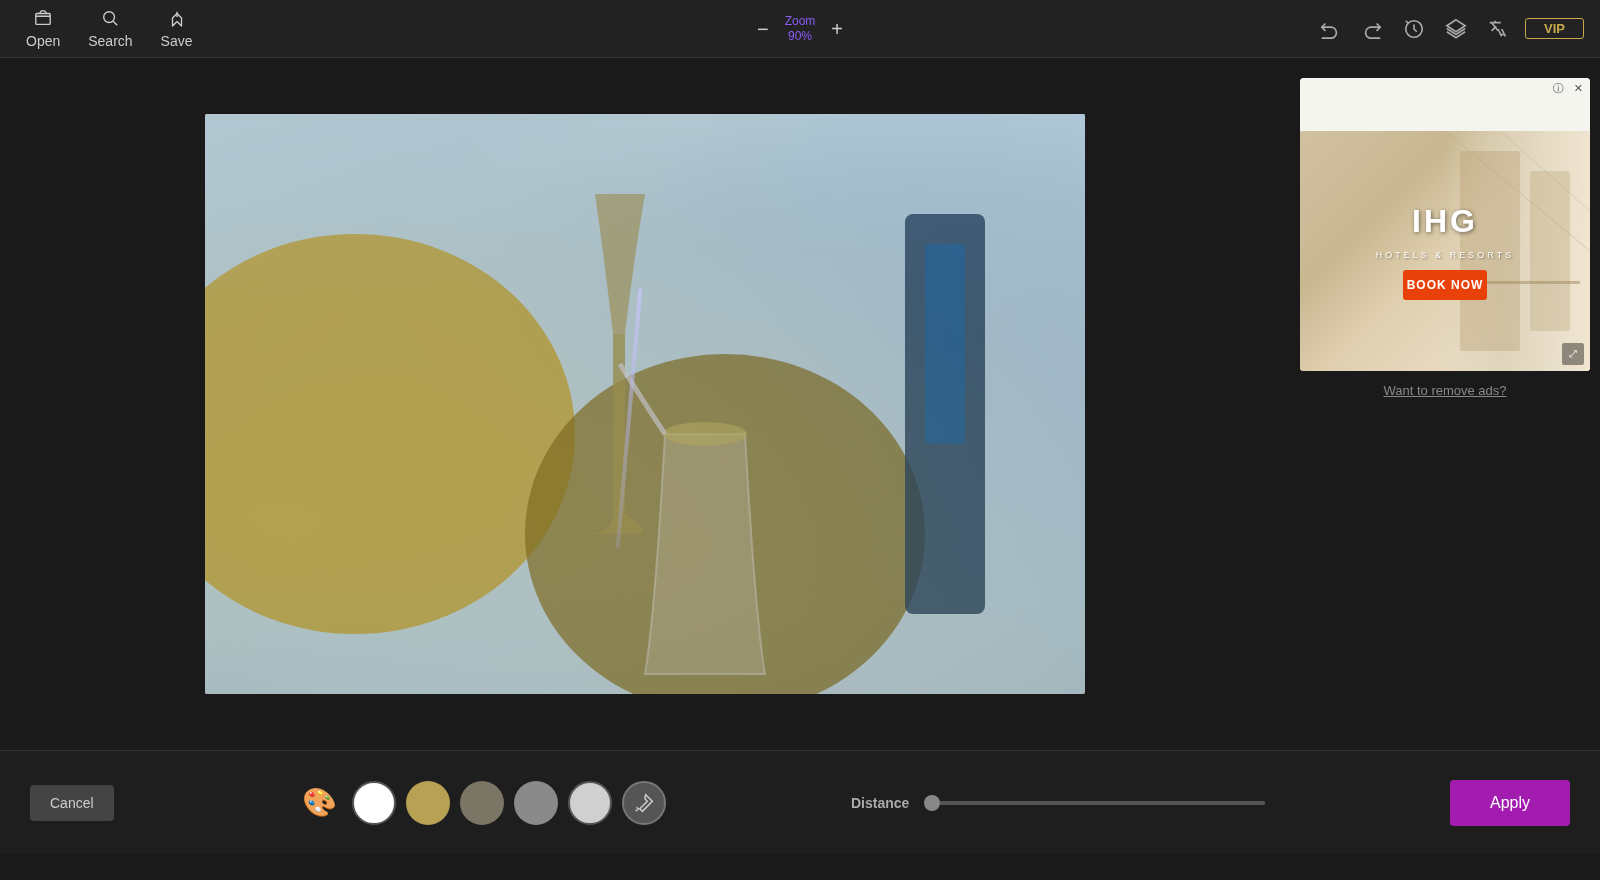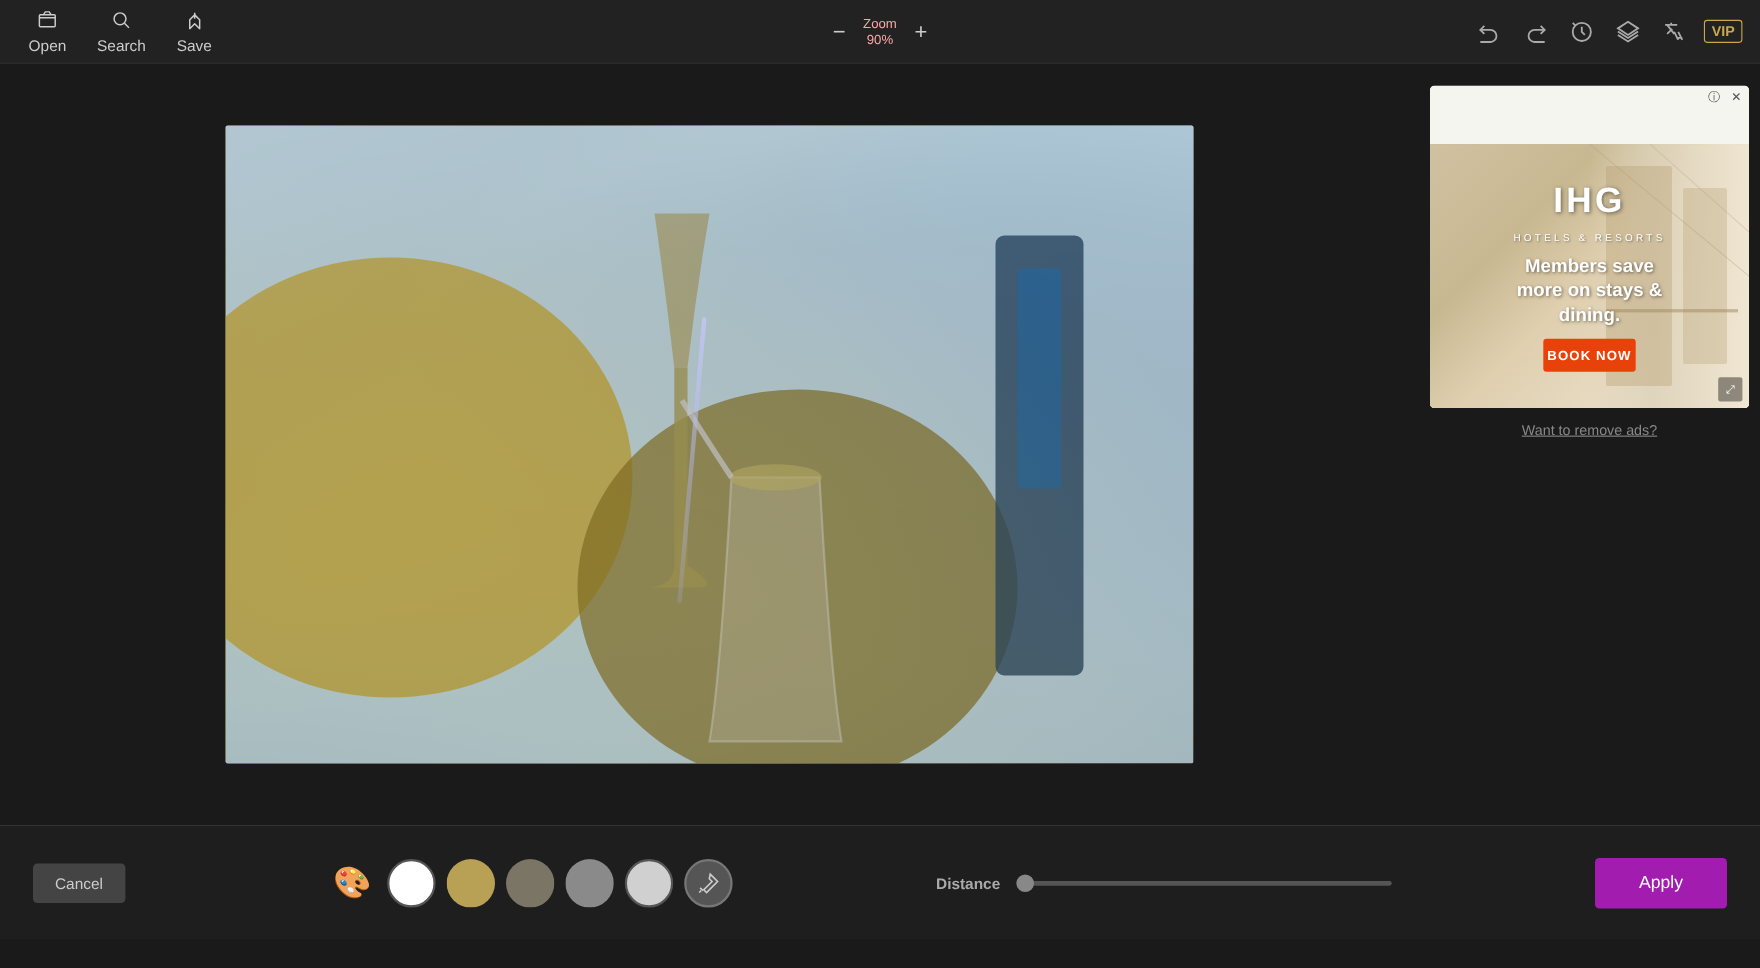--- a/index.html
+++ b/index.html
@@ -46,21 +46,21 @@
     .toolbar-center {
       position: absolute;
       left: 50%;
       transform: translateX(-50%);
       display: flex;
       align-items: center;
       gap: 10px;
       color: #ccc;
       font-size: 13px;
     }
-    .zoom-label { color: #fca5a5; font-size: 12px; text-align: center; line-height: 1.2; }
+    .zoom-label { color: #8b5cf6; font-size: 12px; text-align: center; line-height: 1.2; }
     .zoom-btn {
       background: none;
       border: none;
       color: #ccc;
       font-size: 20px;
       cursor: pointer;
       padding: 2px 6px;
       line-height: 1;
     }
 
@@ -79,21 +79,21 @@
       border-radius: 4px;
       display: flex;
       align-items: center;
       justify-content: center;
     }
     .vip-badge {
       color: #c9a84c;
       font-weight: bold;
       font-size: 13px;
       border: 1px solid #c9a84c;
-      padding: 2px 6px;
+      padding: 2px 18px;
       border-radius: 3px;
       cursor: pointer;
     }
 
     
     .main-area {
       display: flex;
       width: 100%;
       height: calc(880px - 58px - 130px);
       background: #1a1a1a;
@@ -458,21 +458,20 @@
         <svg style="position:absolute;inset:0;width:100%;height:100%" viewBox="0 0 290 240">
           <line x1="145" y1="0" x2="290" y2="120" stroke="rgba(180,160,130,0.4)" stroke-width="1"></line>
           <line x1="200" y1="0" x2="290" y2="80" stroke="rgba(180,160,130,0.3)" stroke-width="1"></line>
           <rect x="160" y="20" width="60" height="200" fill="rgba(180,155,110,0.35)" rx="2"></rect>
           <rect x="230" y="40" width="40" height="160" fill="rgba(180,155,110,0.3)" rx="2"></rect>
           <rect x="160" y="150" width="120" height="3" fill="rgba(160,135,90,0.5)"></rect>
         </svg>
         <div class="ad-text-container">
           <div style="font-size:32px;font-weight:bold;color:#fff;letter-spacing:3px;text-shadow:1px 1px 4px rgba(0,0,0,0.5)">IHG</div>
           <div style="font-size:9px;color:#fff;letter-spacing:3px;text-shadow:1px 1px 2px rgba(0,0,0,0.4)">HOTELS &amp; RESORTS</div>
-          <div style="font-size:17px;font-weight:bold;color:#fff;line-height:1.3;text-align:center;text-shadow:1px 1px 3px rgba(0,0,0,0.5);max-width:160px">Members save more on stays &amp; dining.</div>
           <button class="ad-cta-btn">BOOK NOW</button>
         </div>
         <button class="ad-expand-btn">⤢</button>
       </div>
     </div>
     <div style="color:#888;font-size:13px;cursor:pointer;text-decoration:underline">Want to remove ads?</div>
   </div>
 </div>
 
 <div class="bottom-toolbar">

